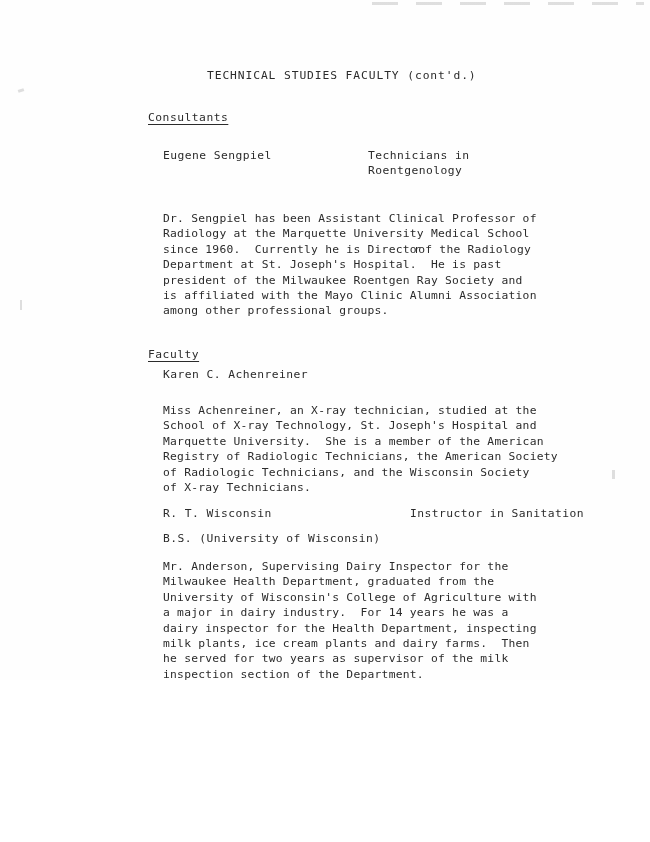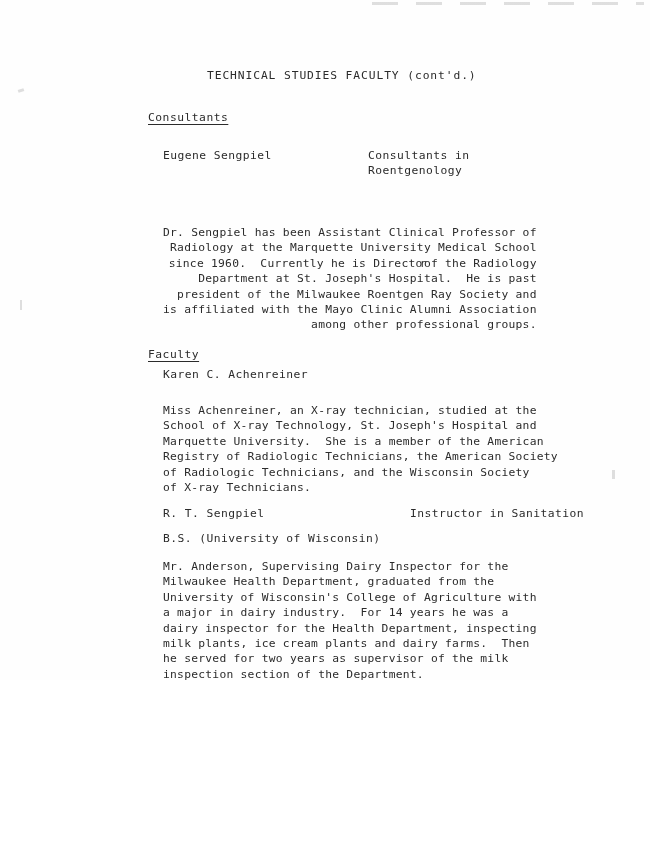--- a/index.html
+++ b/index.html
@@ -90,21 +90,21 @@
 
   .body-para {
     left: 163px;
     letter-spacing: 0.25px;
   }
 
   
   .name-sengpiel    { top: 148px; }
   .role-sengpiel    { top: 148px; }
   .degree-sengpiel  { top: 187px; }
-  .para-sengpiel    { top: 225px; text-align: right; }
+  .para-sengpiel    { top: 211px; }
 
   .name-achenreiner { top: 367px; }
   .role-achenreiner { top: 367px; }
   .para-achenreiner { top: 403px; }
 
   .name-anderson    { top: 506px; }
   .role-anderson    { top: 506px; left: 370px; margin-left: 40px; }
   .degree-anderson  { top: 531px; }
   .para-anderson    { top: 559px; }
 
@@ -133,21 +133,21 @@
   <div class="scan-speck speck-b"></div>
   <div class="scan-speck speck-c"></div>
   <div class="scan-speck speck-d"></div>
 
   <div class="tw page-title">TECHNICAL STUDIES FACULTY (cont'd.)</div>
 
   <div class="tw section-heading heading-consultants">Consultants</div>
 
   <div class="tw entry-name name-sengpiel">Eugene Sengpiel</div>
 
-  <div class="tw entry-role role-sengpiel"><span>Consultants in</span>
+  <div class="tw entry-role role-sengpiel"><span>Technicians in</span>
 <span>Roentgenology</span></div>
 
 
   <div class="tw body-para para-sengpiel"><span>Dr. Sengpiel has been Assistant Clinical Professor of
 Radiology at the Marquette University Medical School
 since 1960.  Currently he is Direct</span><span class="tight-strike">or</span><span>of the Radiology
 Department at St. Joseph's Hospital.  He is past
 president of the Milwaukee Roentgen Ray Society and
 is affiliated with the Mayo Clinic Alumni Association
 among other professional groups.</span></div>
@@ -157,21 +157,21 @@
   <div class="tw entry-name name-achenreiner">Karen C. Achenreiner</div>
 
 
   <div class="tw body-para para-achenreiner">Miss Achenreiner, an X-ray technician, studied at the
 School of X-ray Technology, St. Joseph's Hospital and
 Marquette University.  She is a member of the American
 Registry of Radiologic Technicians, the American Society
 of Radiologic Technicians, and the Wisconsin Society
 of X-ray Technicians.</div>
 
-  <div class="tw entry-name name-anderson">R. T. Sengpiel</div>
+  <div class="tw entry-name name-anderson">R. T. Wisconsin</div>
 
   <div class="tw entry-role role-anderson">Instructor in Sanitation</div>
 
   <div class="tw entry-degree degree-anderson">B.S. (University of Wisconsin)</div>
 
   <div class="tw body-para para-anderson">Mr. Anderson, Supervising Dairy Inspector for the
 Milwaukee Health Department, graduated from the
 University of Wisconsin's College of Agriculture with
 a major in dairy industry.  For 14 years he was a
 dairy inspector for the Health Department, inspecting

